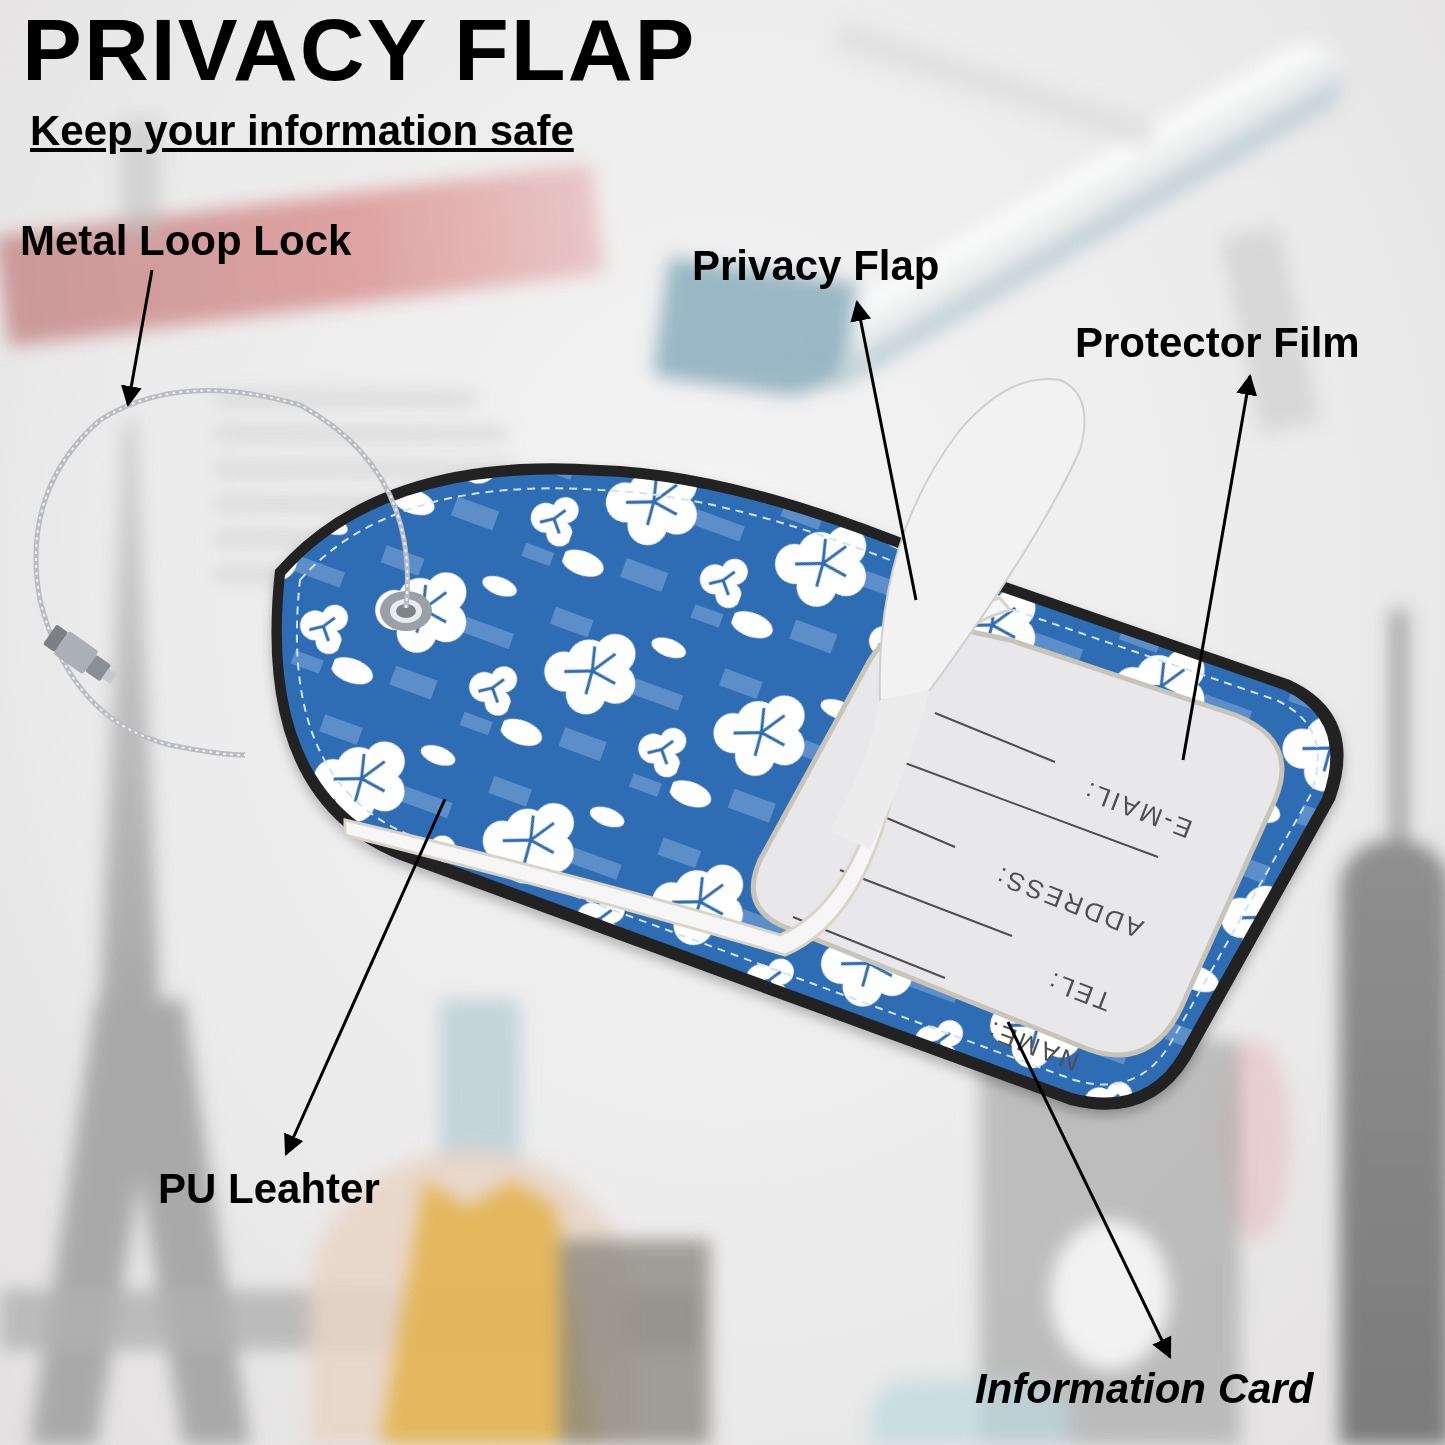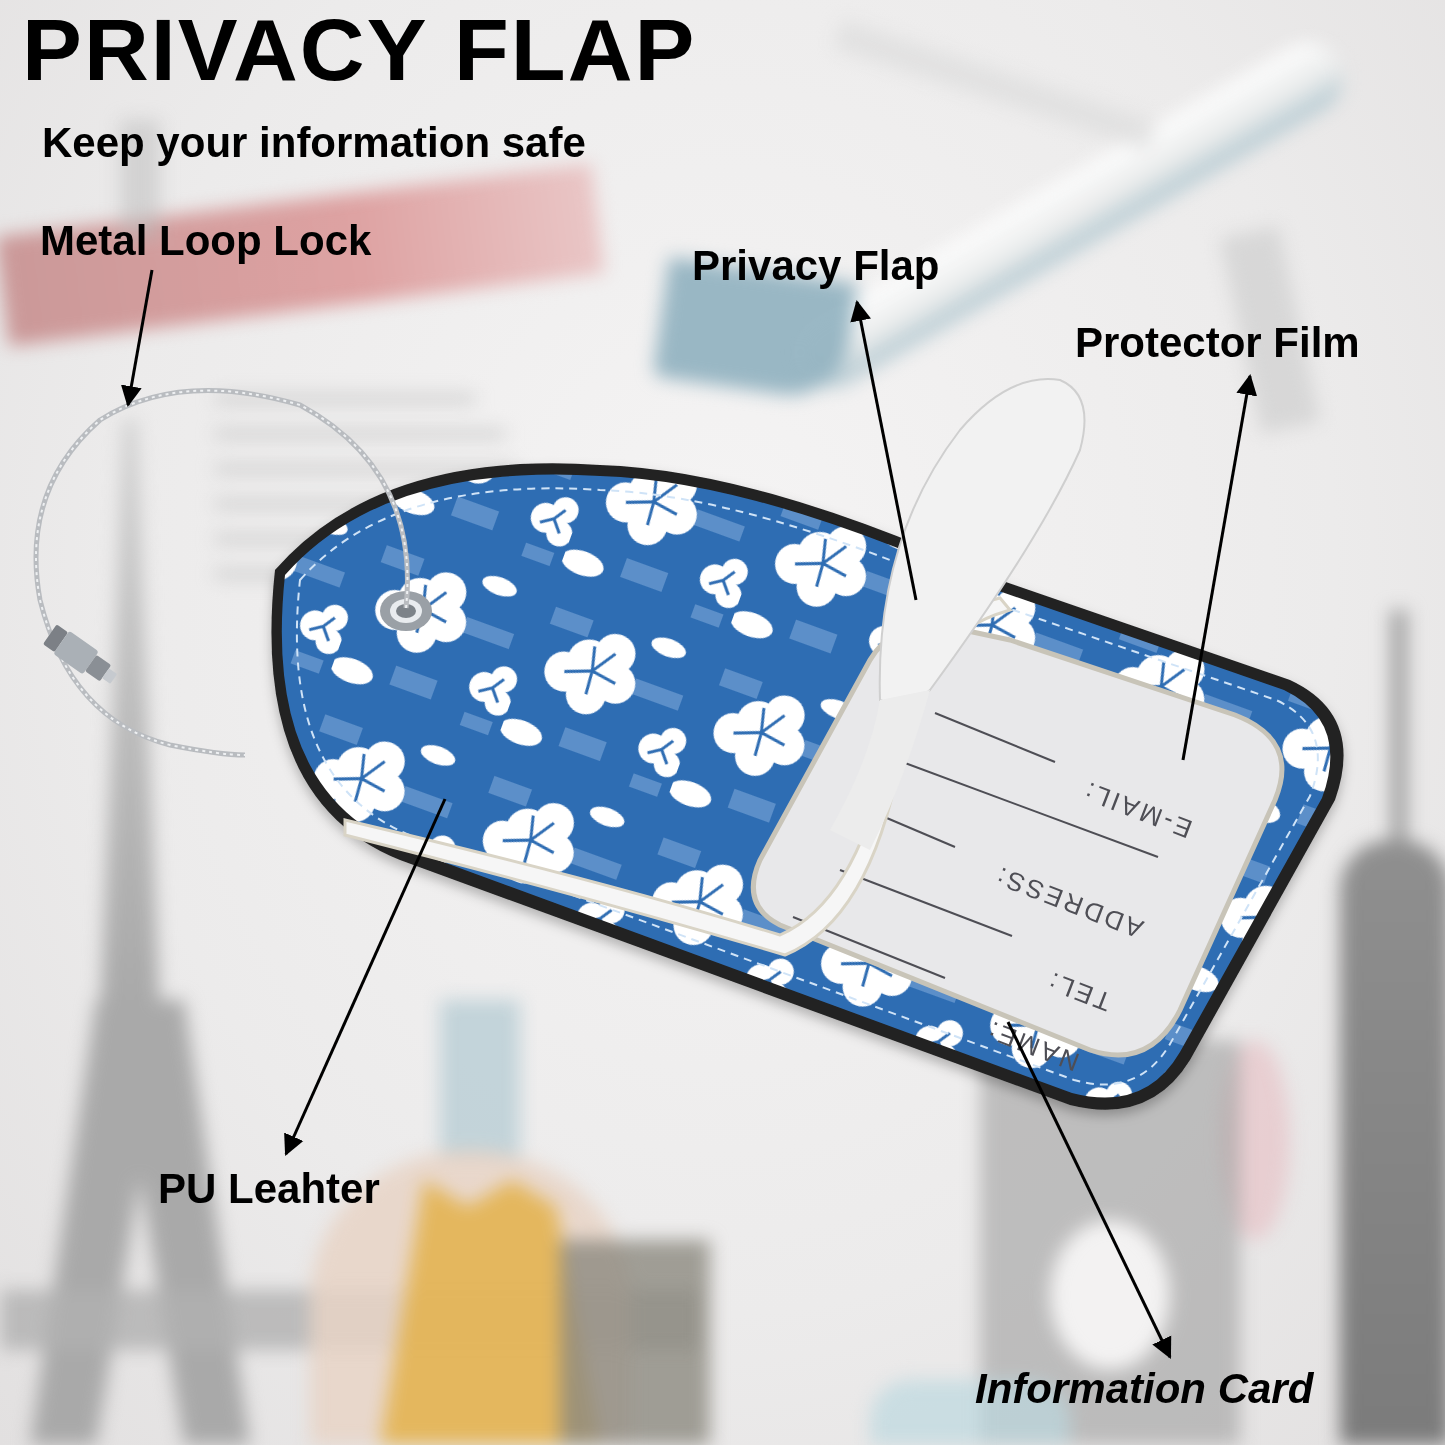--- a/index.html
+++ b/index.html
@@ -3,23 +3,23 @@
 <meta charset="utf-8">
 <style>
   html, body { margin:0; padding:0; }
   body { width:1445px; height:1445px; overflow:hidden; background:#efeded; font-family:"Liberation Sans", sans-serif; }
   .stage { position:relative; width:1445px; height:1445px; overflow:hidden;
     background: radial-gradient(ellipse at 50% 40%, #f5f4f4 0%, #ecebeb 60%, #e2e0e0 100%); }
   .bg-layer { position:absolute; inset:0; filter: blur(9px); }
   .bg { position:absolute; }
   .svg-full { position:absolute; left:0; top:0; width:1445px; height:1445px; }
   .headline { position:absolute; left:22px; top:6px; margin:0; font-weight:900; font-size:88px; letter-spacing:2px; color:#000; line-height:1; transform:scaleX(1.02); transform-origin:left; }
-  .subhead { position:absolute; left:26px; top:106px; margin:16px; font-weight:700; font-size:42px; color:#000; line-height:1; }
+  .subhead { position:absolute; left:26px; top:106px; margin:4px; font-weight:700; font-size:42px; color:#000; line-height:1;text-decoration:underline; }
   .callout { position:absolute; font-weight:700; color:#000; line-height:1; white-space:nowrap; }
-  .c-metal { left:40px; top:220px; font-size:42px; }
+  .c-metal { left:20px; top:220px; font-size:42px; }
   .c-flap { left:692px; top:245px; font-size:42px; }
   .c-film { left:1075px; top:322px; font-size:42px; }
   .c-pu { left:158px; top:1168px; font-size:42px; }
   .c-card { left:975px; top:1368px; font-size:42px;font-style:italic; }
   .card-text { font-family:"Liberation Sans", sans-serif; font-size:26px; fill:#4e4e55; letter-spacing:3px; }
 </style>
 </head>
 <body>
 
 <div class="stage">

